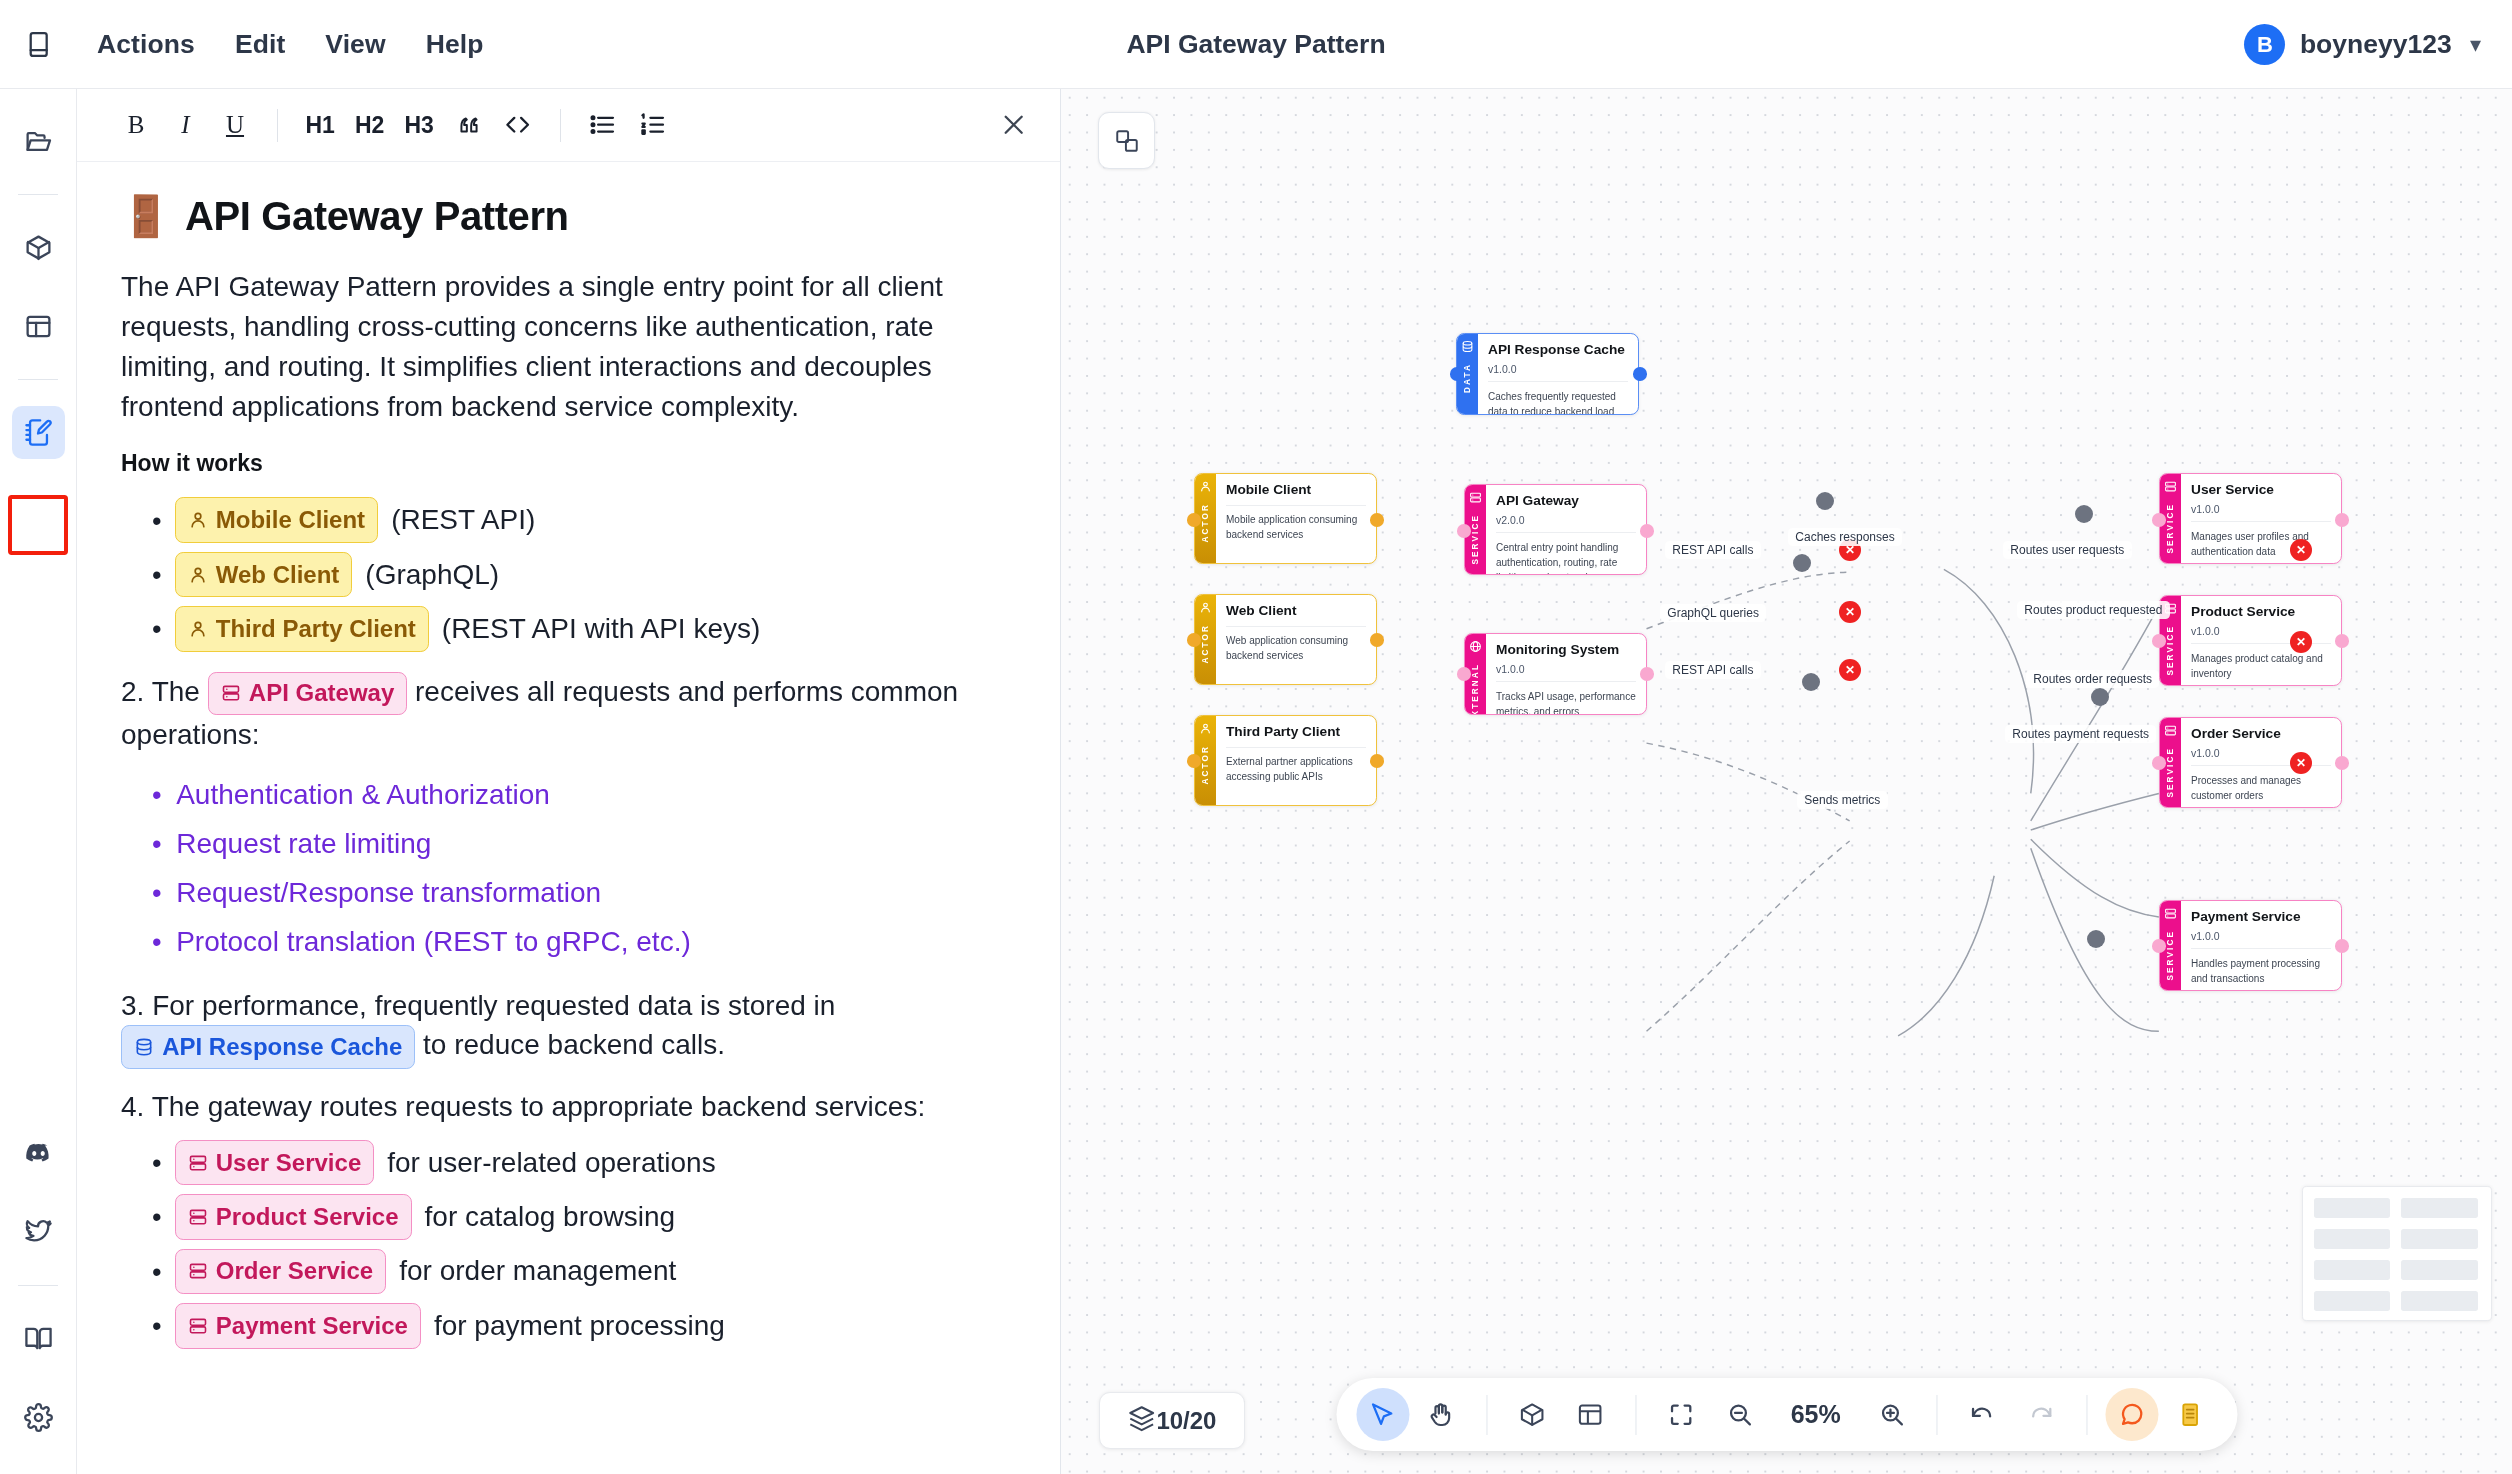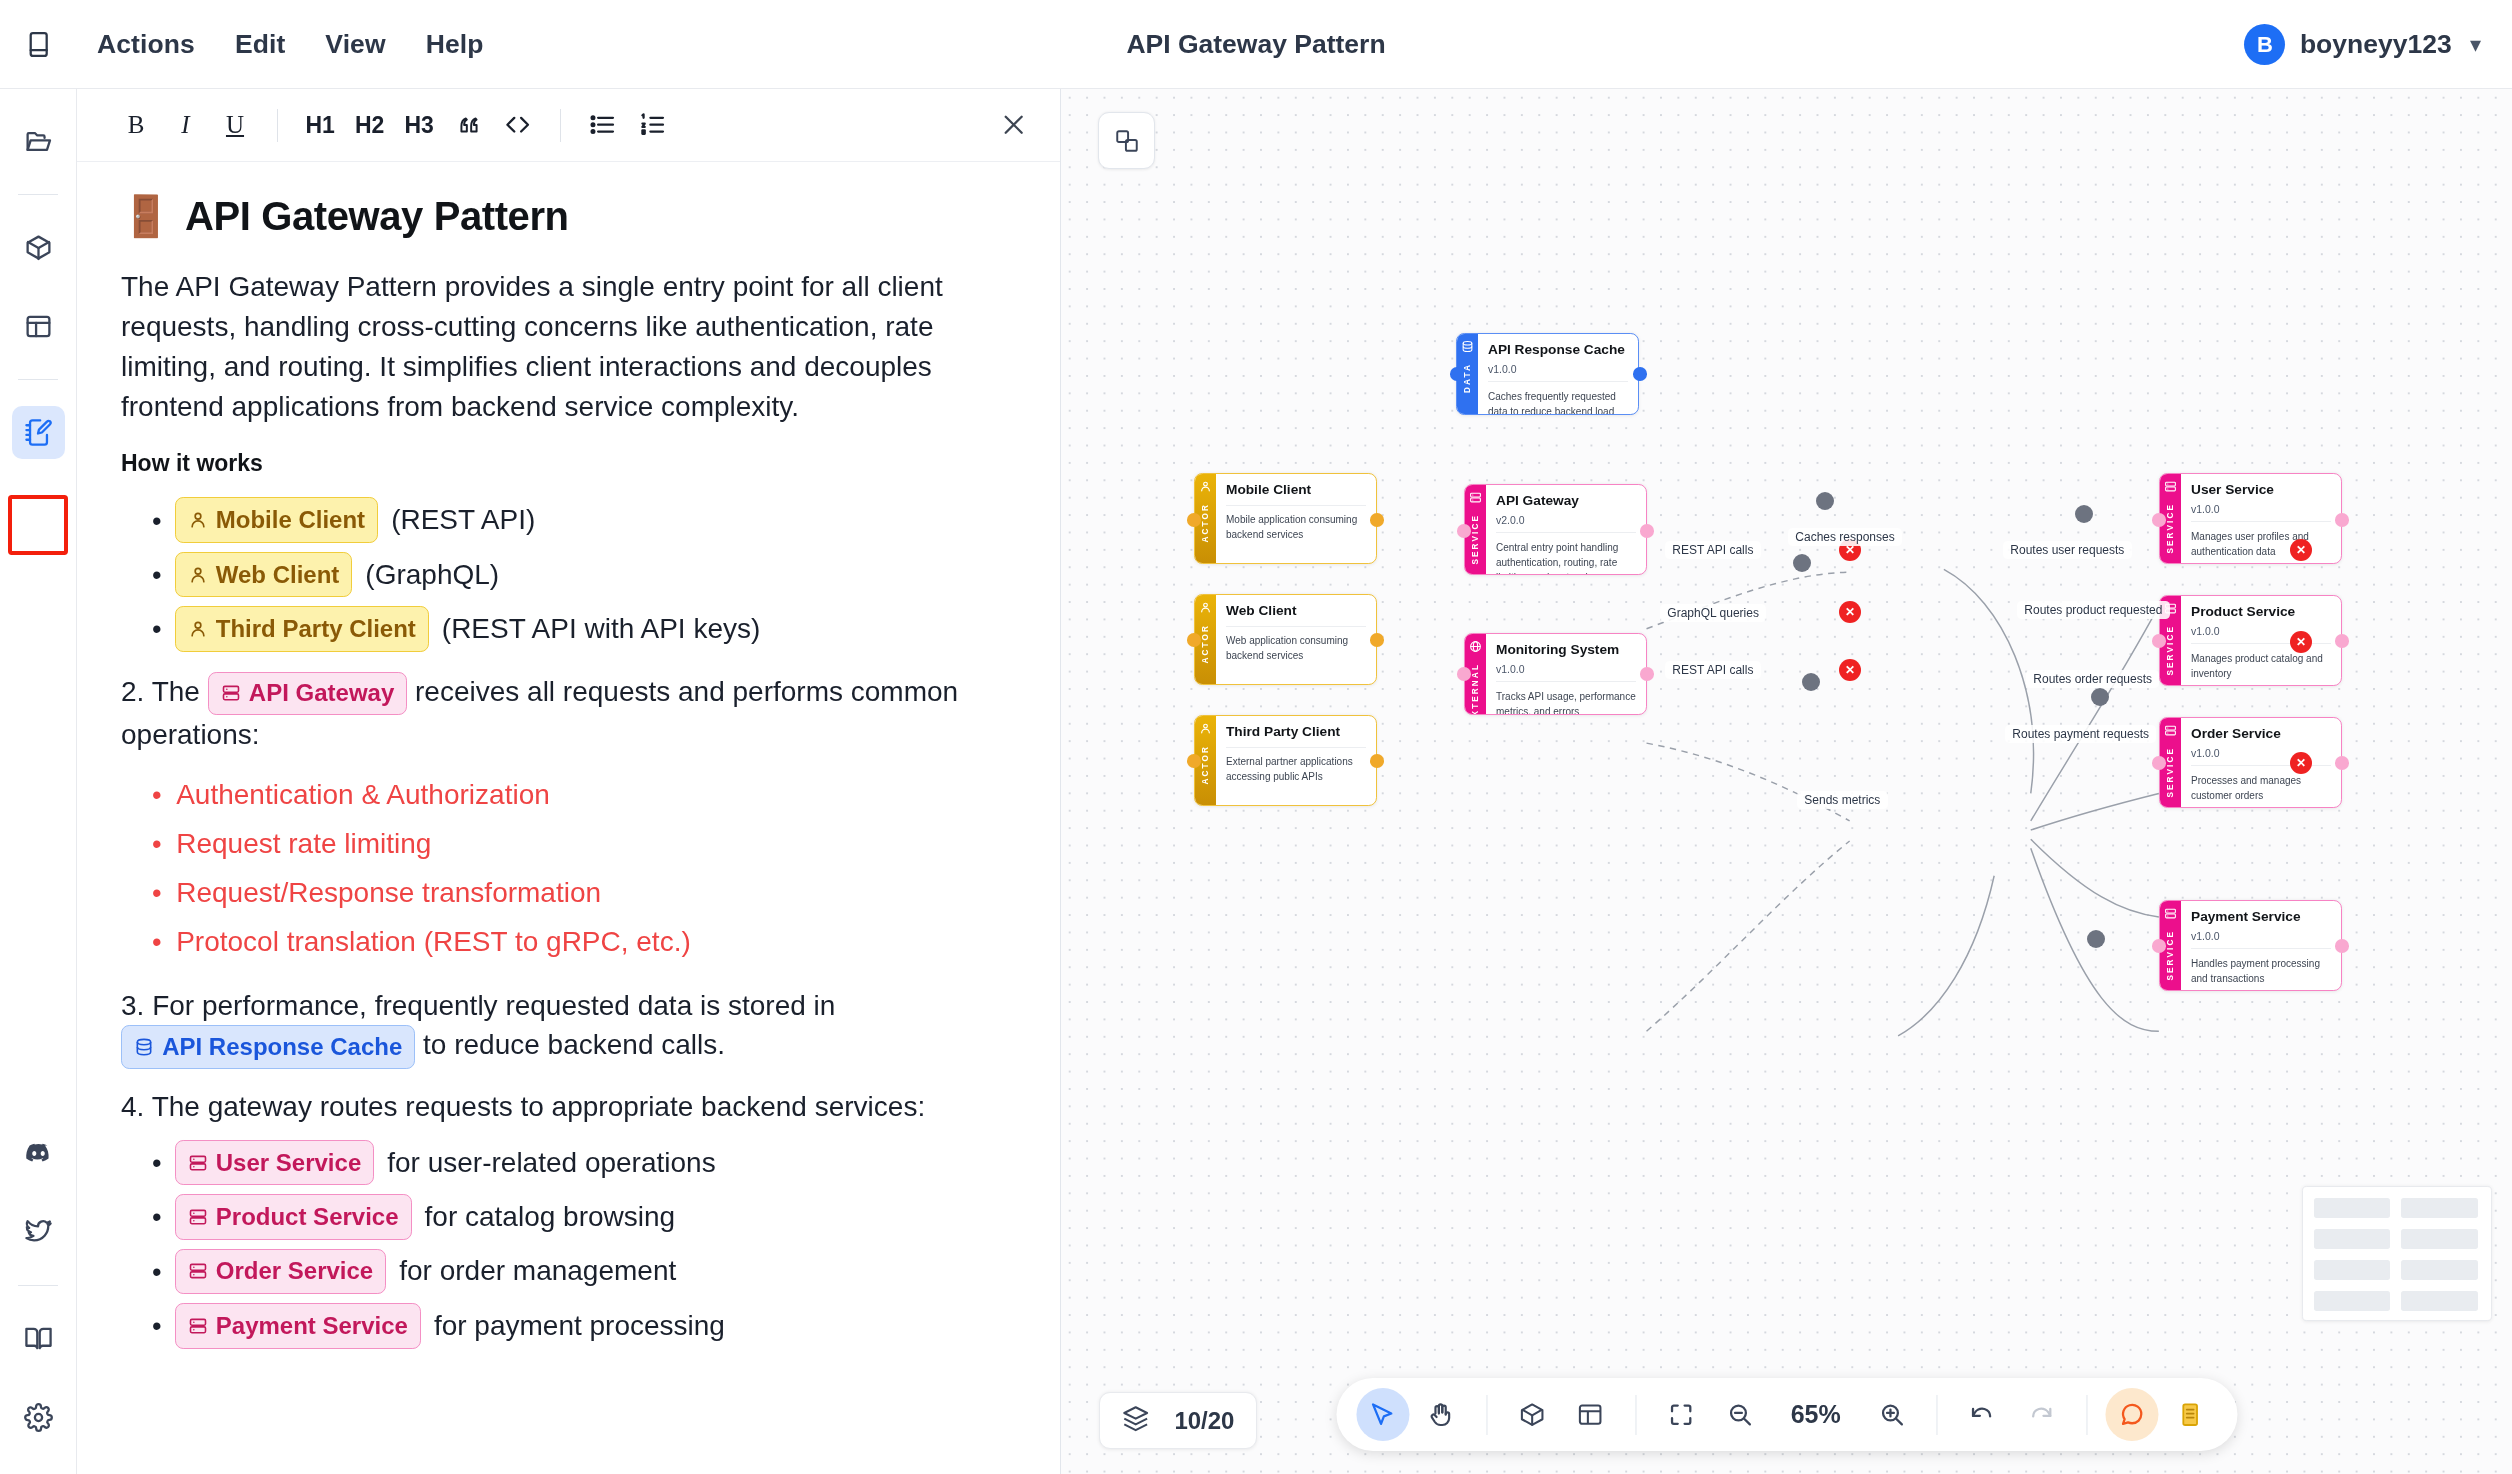--- a/index.html
+++ b/index.html
@@ -88,21 +88,21 @@
   .num-item { font-size: 28px; line-height: 1.42; color: #1a202c; margin-bottom: 9.1px; }
   .num-item.indent { padding-left: 42px; text-indent: -27.4px; }
   ul.bul { list-style: none; margin: 13px 0 20px 31px; }
   ul.bul li {
     font-size: 28px; line-height: 1.5; color: #1a202c; margin-bottom: 9.1px;
     display: flex; align-items: center; gap: 13px;
   }
   ul.bul li::before { content: "\2022"; font-size: 27.4px; color: #1a202c; }
   ul.plain { list-style: none; margin: 11px 0 22px 31px; }
   ul.plain li {
-    font-size: 28px; line-height: 1.55; color: #ef4444; margin-bottom: 5.5px;
+    font-size: 28px; line-height: 1.55; color: #6d28d9; margin-bottom: 5.5px;
   }
   ul.plain li::before { content: "\2022"; font-size: 27.4px; margin-right: 14.6px; }
 
   .chip {
     display: inline-flex; align-items: center; gap: 8.2px;
     padding: 3.7px 12px; border-radius: 8.2px; font-size: 24px; font-weight: 600;
     vertical-align: middle; cursor: pointer; white-space: nowrap;
   }
   .chip.actor { background: #fdf2ad; border: 1.8px solid #f1cd3b; color: #8a5a06; }
   .chip.service { background: #fce4f1; border: 1.8px solid #f48fc4; color: #c2185b; }
@@ -181,21 +181,21 @@
     background: #fff; border: 0.9px solid #e8eaee; border-radius: 4.6px;
     box-shadow: 0 0.9px 3.7px rgba(0,0,0,.07); padding: 11px;
   }
   .mm-row { display: flex; gap: 11px; margin-bottom: 11px; }
   .mm-box { height: 20px; background: #e9ecf0; border-radius: 2.7px; }
 
   
   #pagepill {
     position: absolute; left: 38px; bottom: 26px; height: 57px;
     background: #fff; border: 0.9px solid #e8eaee; border-radius: 11px;
-    display: flex; align-items: center; gap: 25px; padding: 0 22px;
+    display: flex; align-items: center; gap: 1px; padding: 0 28px;
     box-shadow: 0 0.9px 3.7px rgba(0,0,0,.07); cursor: pointer;
   }
   #pagepill .cnt { font-size: 24px; font-weight: 700; color: #2d3748; }
 
   
   #bottombar {
     position: absolute; left: 50%; transform: translateX(-50%); bottom: 24px;
     height: 73px; background: #fff; border-radius: 37px;
     box-shadow: 0 2.7px 13px rgba(0,0,0,.13);
     display: flex; align-items: center; padding: 0 20px; gap: 5.5px;

